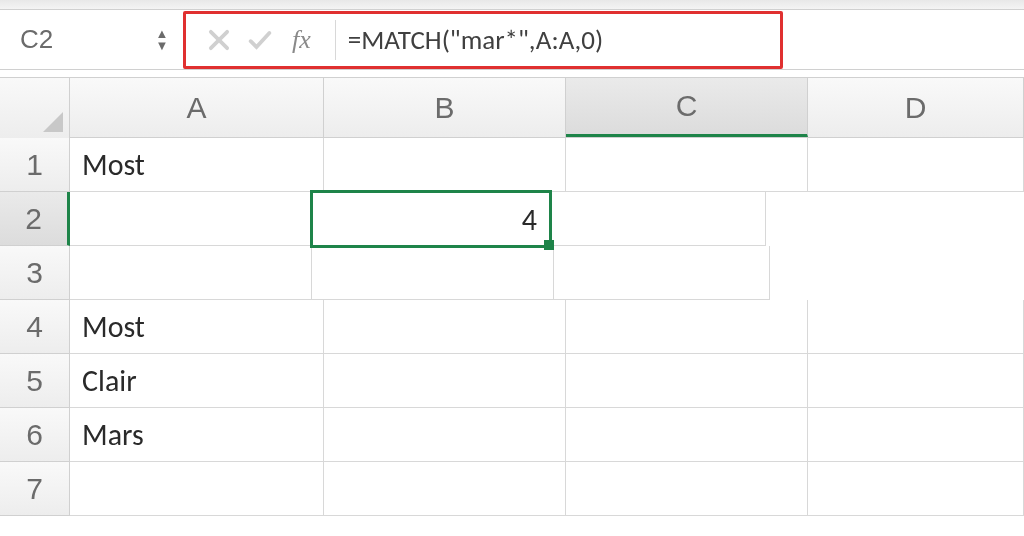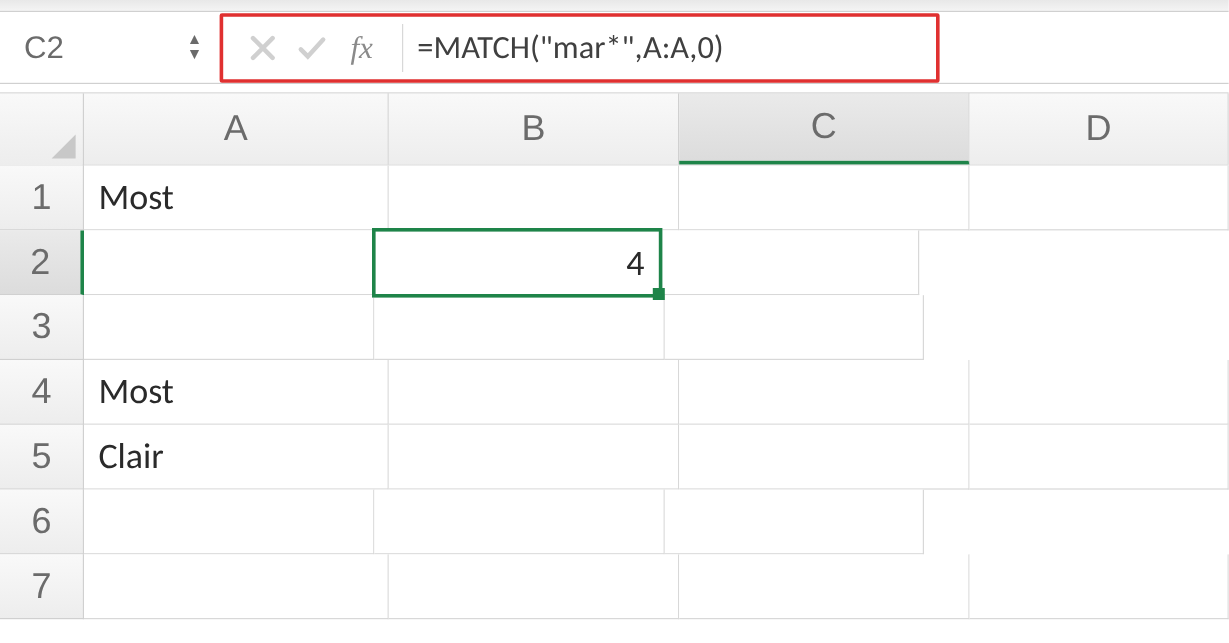--- a/index.html
+++ b/index.html
@@ -262,20 +262,21 @@
   <div class="row">
     <div class="row-head">5</div>
     <div class="cell wA">Clair</div>
     <div class="cell wB"></div>
     <div class="cell wC"></div>
     <div class="cell wD"></div>
   </div>
 
   <div class="row">
     <div class="row-head">6</div>
+    <div class="cell wA">Mars</div>
     <div class="cell wB"></div>
     <div class="cell wC"></div>
     <div class="cell wD"></div>
   </div>
 
   <div class="row">
     <div class="row-head">7</div>
     <div class="cell wA"></div>
     <div class="cell wB"></div>
     <div class="cell wC"></div>

